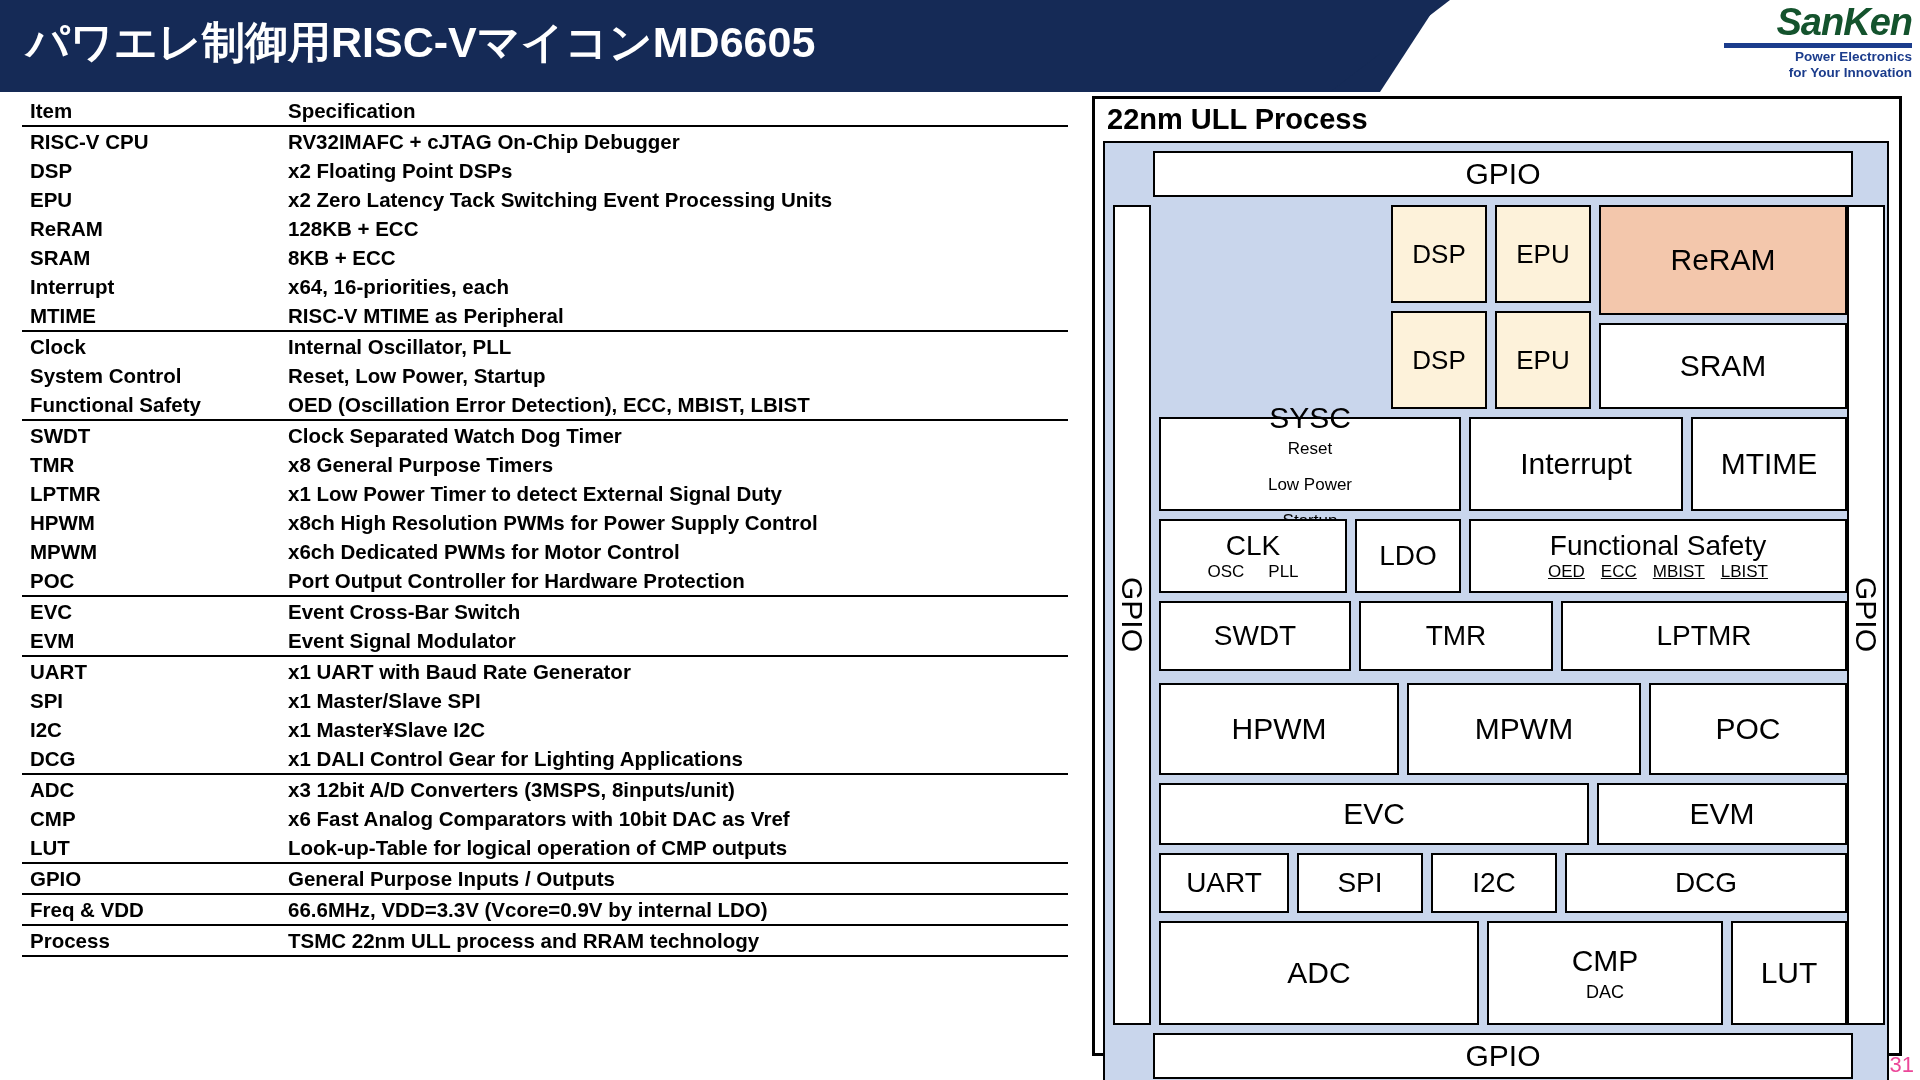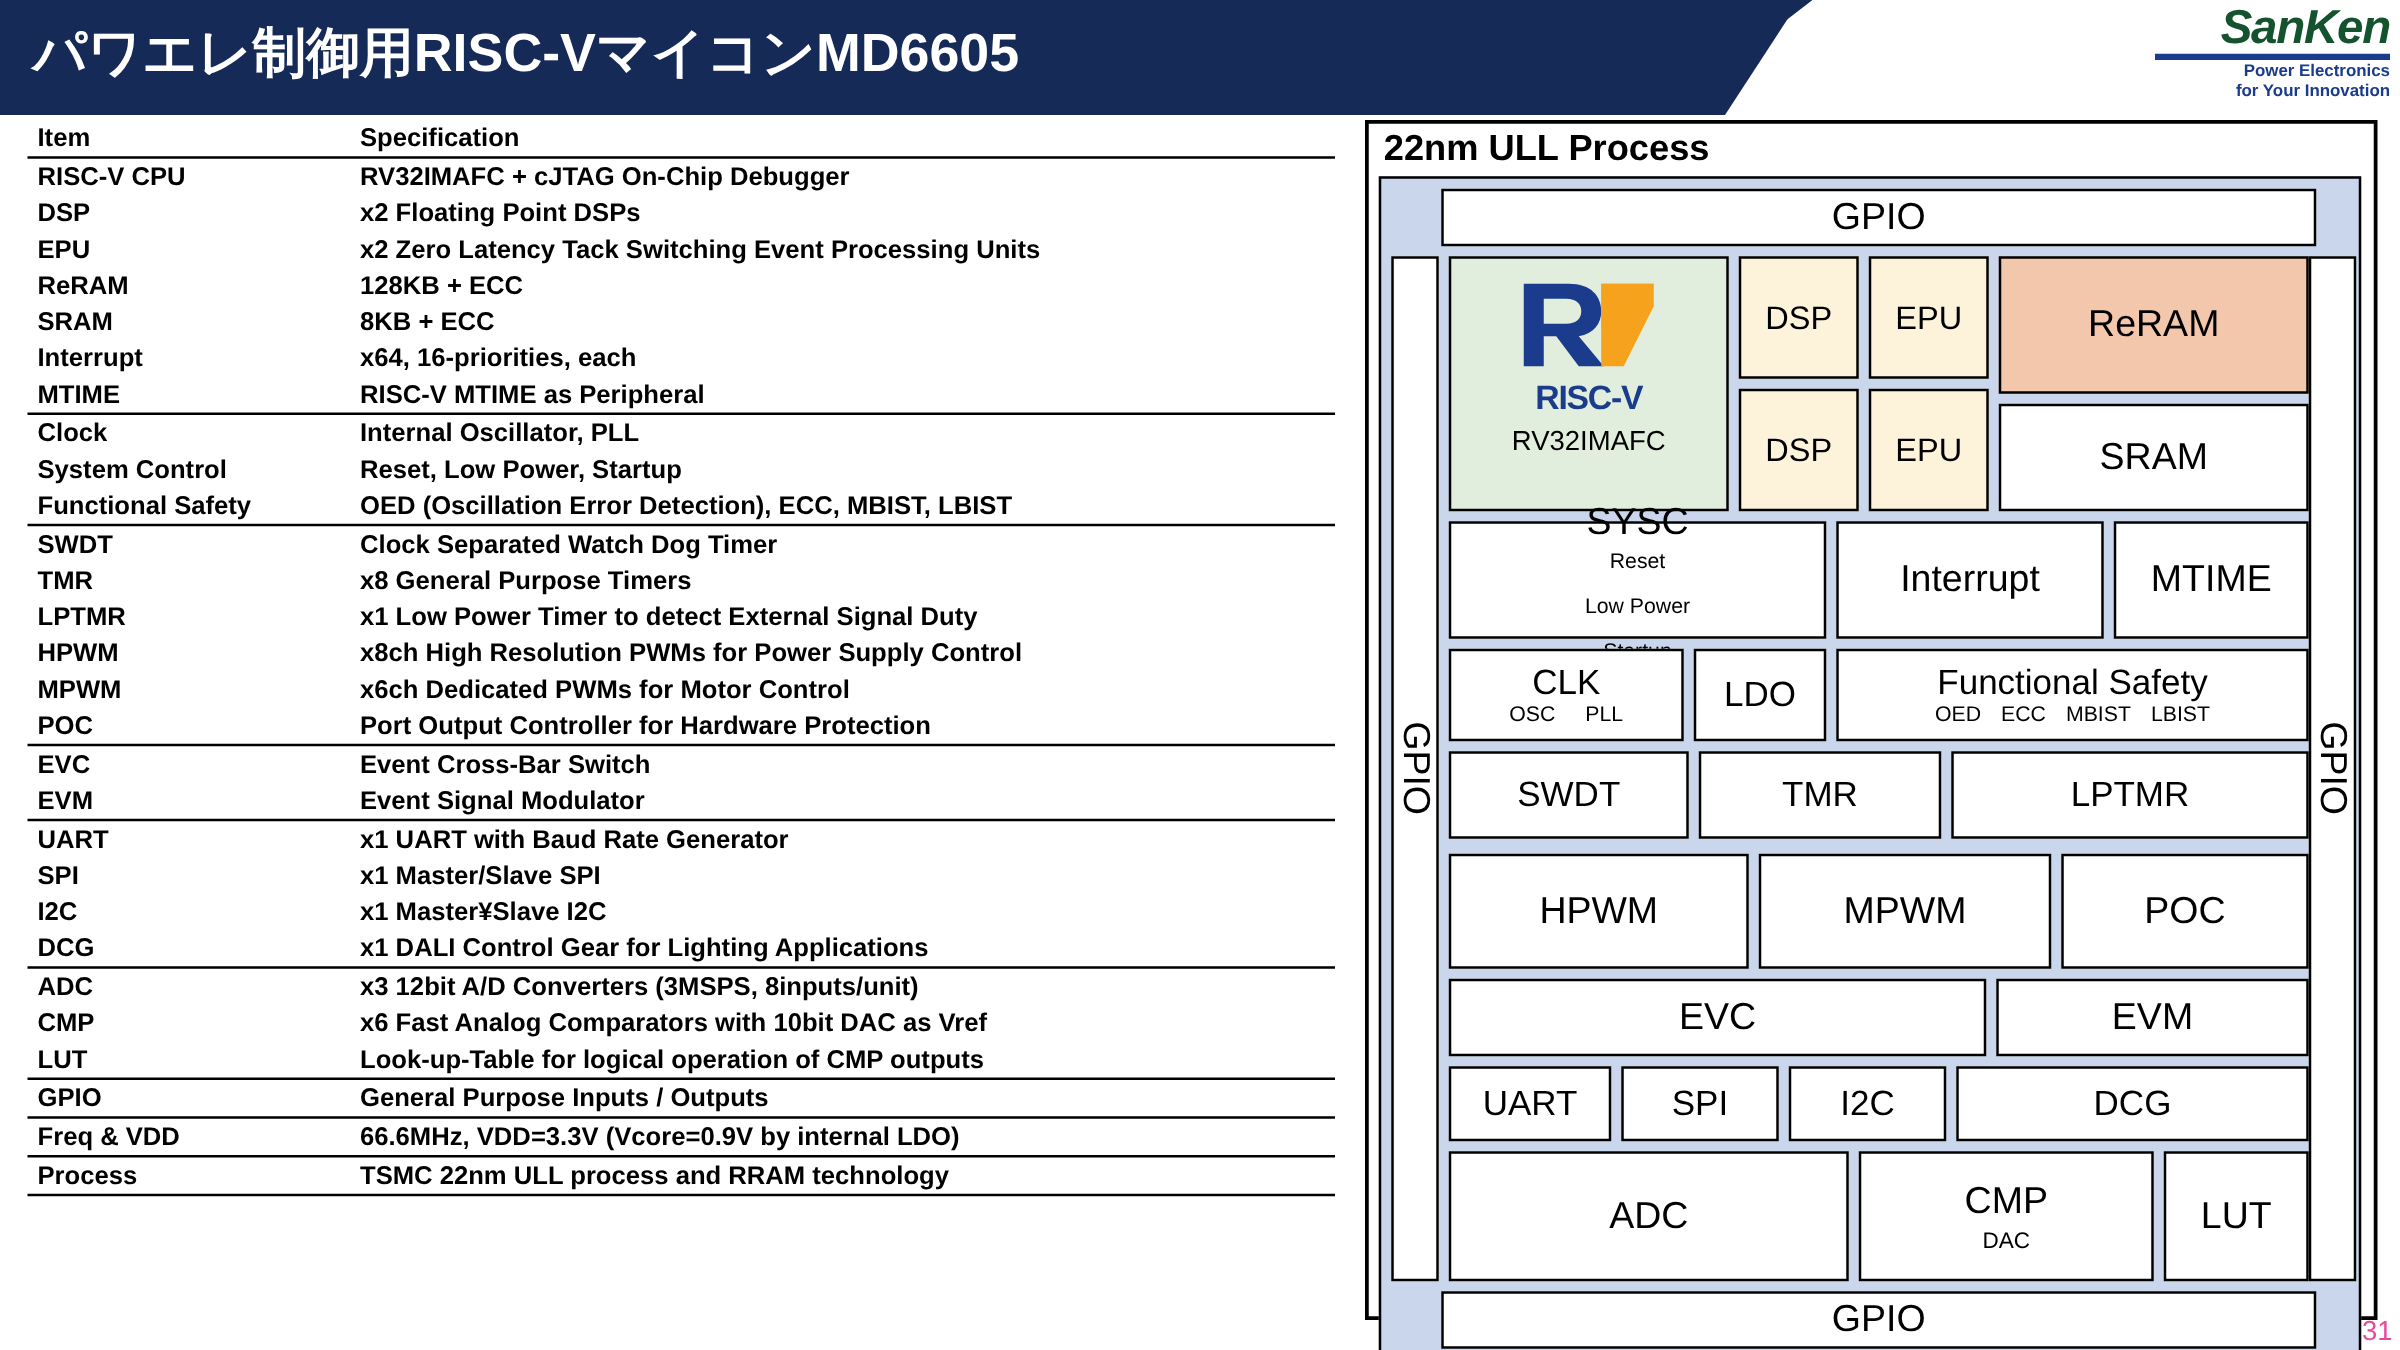--- a/index.html
+++ b/index.html
@@ -203,34 +203,20 @@
     </div>
 
     <div class="blk vert" style="left:8px;top:62px;width:38px;height:820px;font-size:30px;">
       <span>GPIO</span>
     </div>
 
     <div class="blk vert" style="left:742px;top:62px;width:38px;height:820px;font-size:30px;">
       <span>GPIO</span>
     </div>
 
-    <div class="blk risc" style="left:54px;top:62px;width:224px;height:204px;">
-      <div class="riscv-logo">
-        <div class="riscv-mark">
-          <svg width="120" height="78" viewBox="0 0 120 78">
-            <path d="M8 6 L44 6 C62 6 70 16 70 28 C70 38 64 46 52 48 L72 72 L52 72 L34 48 L24 48 L24 72 L8 72 Z
-                     M24 18 L24 38 L42 38 C50 38 54 34 54 28 C54 22 50 18 42 18 Z" fill="#1b3c8c"></path>
-            <path d="M70 6 L112 6 L112 24 L88 72 L70 72 L70 42 Z" fill="#f6a21d"></path>
-            <path d="M70 6 L112 6 L94 42 L70 42 Z" fill="#f6a21d"></path>
-          </svg>
-        </div>
-        <div class="riscv-text">RISC-V</div>
-        <div class="riscv-sub">RV32IMAFC</div>
-      </div>
-    </div>
 
     <div class="blk yellow" style="left:286px;top:62px;width:96px;height:98px;">
       <span>DSP</span>
       </div>
     <div class="blk yellow" style="left:390px;top:62px;width:96px;height:98px;">
       <span>EPU</span>
       </div>
     <div class="blk yellow" style="left:286px;top:168px;width:96px;height:98px;">
       <span>DSP</span>
       </div>
@@ -265,21 +251,21 @@
       <div style="display:flex;gap:24px;font-size:17px;">
         <span>OSC</span>
         <span>PLL</span>
       </div>
     </div>
     <div class="blk" style="left:250px;top:376px;width:106px;height:74px;font-size:28px;text-align:center;">
       <span>LDO</span>
       </div>
     <div class="blk" style="left:364px;top:376px;width:378px;height:74px;flex-direction:column;">
       <div style="font-size:28px;">Functional Safety</div>
-      <div style="display:flex;gap:16px;font-size:17px;">
+      <div style="display:flex;gap:16px;font-size:17px;text-decoration:underline;">
         <span>OED</span>
         <span>ECC</span>
         <span>MBIST</span>
         <span>LBIST</span>
       </div>
     </div>
 
     <div class="blk" style="left:54px;top:458px;width:192px;height:70px;font-size:28px;">
       <span>SWDT</span>
       </div>

